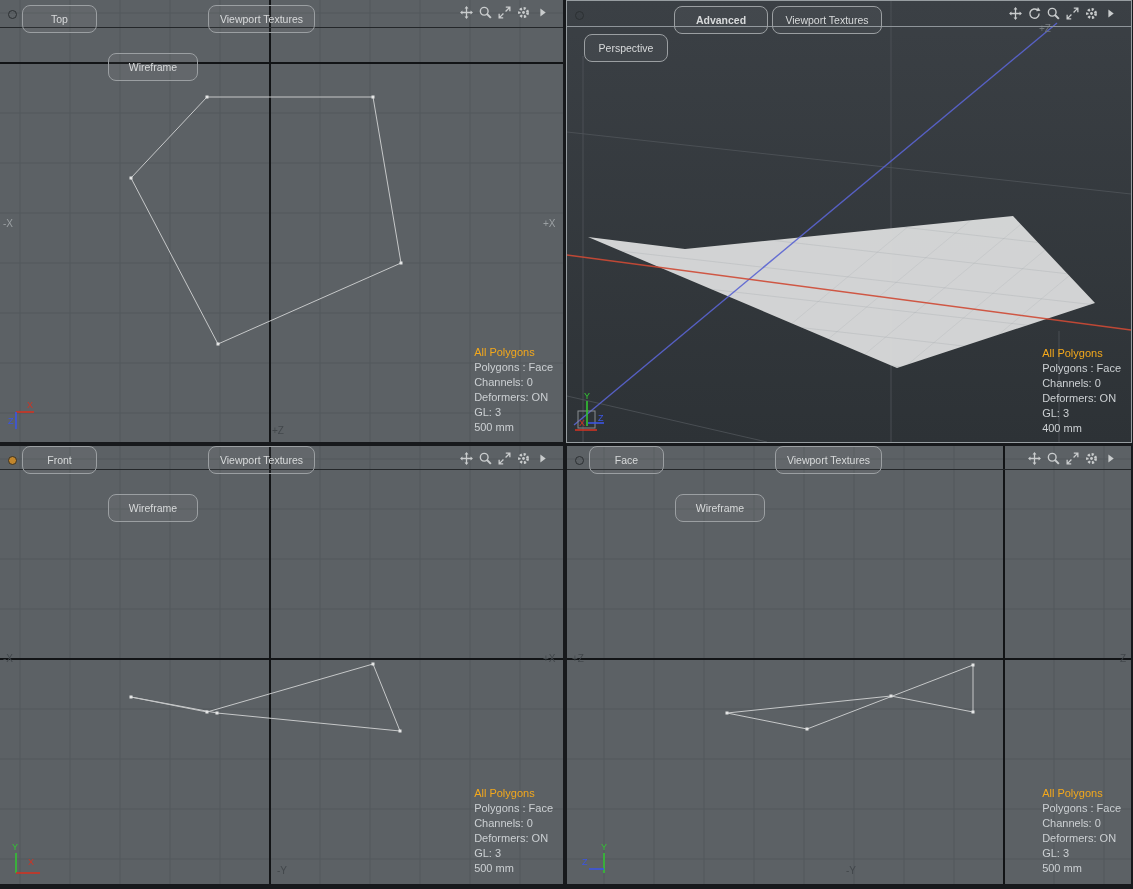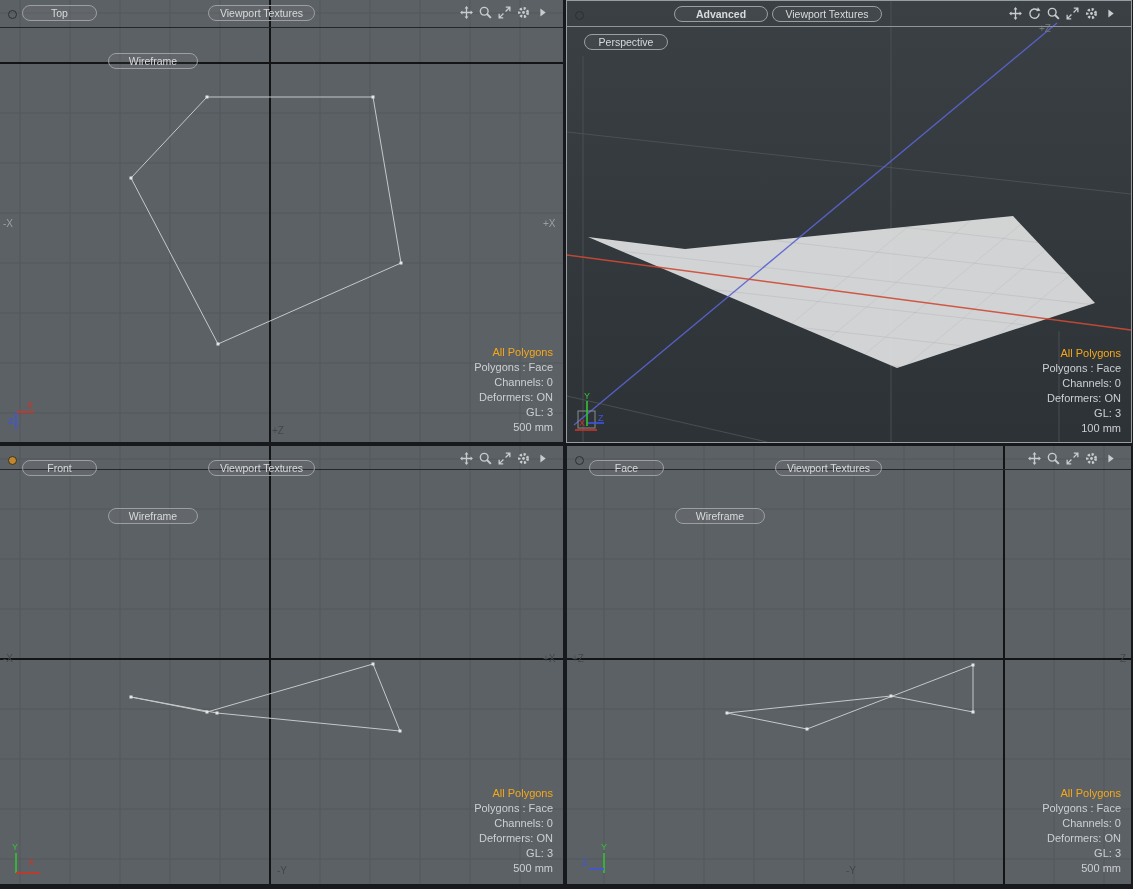--- a/index.html
+++ b/index.html
@@ -8,28 +8,28 @@
   #pane-top{left:0;top:0;width:563px;height:442px;}
   #pane-persp{left:566px;top:0;width:566px;height:443px;background:linear-gradient(#3b4045,#2d3236);border:1px solid #979da1;box-sizing:border-box;}
   #pane-front{left:0;top:446px;width:563px;height:438px;}
   #pane-right{left:567px;top:446px;width:564px;height:438px;}
   svg.scene{position:absolute;left:0;top:0;}
   .hrule{position:absolute;left:0;width:100%;height:1px;background:#24272a;}
   #pane-persp .hrule{background:#8f959a;}
   .header{position:absolute;left:0;top:0;width:100%;height:26px;}
   .indicator{position:absolute;left:8px;top:10px;width:7px;height:7px;border-radius:50%;border:1px solid #2c3033;}
   .indicator.filled{background:#c2862c;border-color:#3a3224;}
-  .vbtn{position:absolute;top:5px;height:16px;background:rgba(255,255,255,0.045);border:1px solid #9b9fa2;border-radius:8px;color:#d8dadb;font-family:"Liberation Sans",sans-serif;font-size:10.5px;line-height:14px;padding:0;text-align:center;}
-  .bottom .vbtn{top:14px;text-align:center;}
+  .vbtn{position:absolute;top:5px;height:28px;background:rgba(255,255,255,0.045);border:1px solid #9b9fa2;border-radius:8px;color:#d8dadb;font-family:"Liberation Sans",sans-serif;font-size:10.5px;line-height:14px;padding:0;text-align:center;}
+  .bottom .vbtn{top:0;text-align:center;}
   .b1{left:22px;width:75px;} .b2{left:108px;width:90px;margin-top:48px;} .b3{left:208px;width:107px;}
   .pb1{left:17px;width:84px;margin-top:28px;} .pb2{left:107px;width:94px;font-weight:bold;} .pb3{left:205px;width:110px;}
   .icons{position:absolute;right:13px;top:5px;display:flex;gap:4px;}
   .icons .icon{width:15px;height:15px;display:inline-block;}
   .icons svg{width:15px;height:15px;display:block;}
-  .info{position:absolute;right:10px;text-align:right;font-size:11px;line-height:15px;color:#ccd0d3;}
+  .info{position:absolute;right:10px;text-align:left;font-size:11px;line-height:15px;color:#ccd0d3;}
   .info .sel{color:#f3a81c;}
   .top-block{top:345px;} .bottom-block{top:340px;}
 </style>
 </head>
 <body>
 
 <div id="stage">
 
   <div class="pane" id="pane-top">
     <svg class="scene" width="563" height="442">
@@ -203,21 +203,21 @@
             </svg>
           </span>
         </div>
     </div>
     <div class="info top-block">
       <div class="sel">All Polygons</div>
       <div>Polygons : Face</div>
       <div>Channels: 0</div>
       <div>Deformers: ON</div>
       <div>GL: 3</div>
-      <div>100 mm</div>
+      <div>400 mm</div>
     </div>
   </div>
 
   <div class="pane bottom" id="pane-front">
     <svg class="scene" width="563" height="438">
         <line x1="20" y1="0" x2="20" y2="438" stroke="#53585c" stroke-width="1"></line>
         <line x1="70" y1="0" x2="70" y2="438" stroke="#53585c" stroke-width="1"></line>
         <line x1="120" y1="0" x2="120" y2="438" stroke="#53585c" stroke-width="1"></line>
         <line x1="170" y1="0" x2="170" y2="438" stroke="#53585c" stroke-width="1"></line>
         <line x1="220" y1="0" x2="220" y2="438" stroke="#53585c" stroke-width="1"></line>

